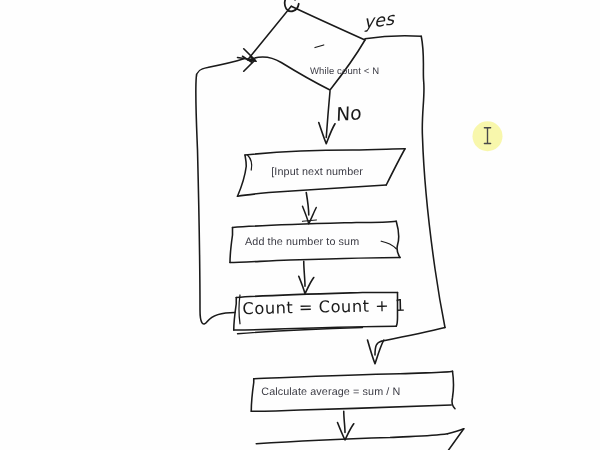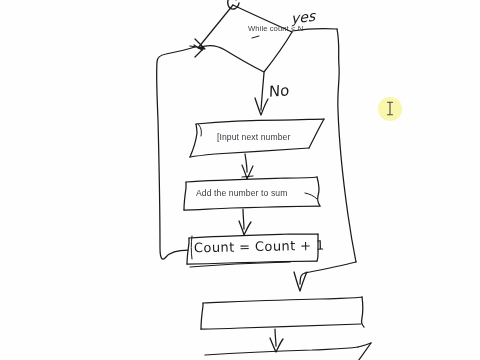--- a/index.html
+++ b/index.html
@@ -33,21 +33,21 @@
   }
   .hand-label {
     position: absolute;
     font-family: "DejaVu Sans", sans-serif;
     color: #1a1a1a;
     white-space: nowrap;
     pointer-events: none;
   }
   #label-while {
     left: 216px;
-    top: 24px;
+    top: 52px;
     font-size: 7.6px;
     padding-left: 32px;
   }
   #label-input {
     left: 217px;
     top: 132px;
     font-size: 8.6px;
   }
   #label-addsum {
     left: 196px;
@@ -209,20 +209,21 @@
   </svg>
 
   <div class="node-label" id="label-while">While count &lt; N</div>
 
   <div class="node-label" id="label-addsum">Add the number to sum</div>
 
   <div class="node-label" id="label-input">[Input next number</div>
 
   <div class="hand-label" id="label-count">Count = Count + 1</div>
 
+  <div class="node-label" id="label-calcavg">Calculate average = sum / N</div>
 
   <div class="hand-label" id="label-yes">yes</div>
 
   <div class="hand-label" id="label-no">No</div>
 
   <div id="cursor-highlight"></div>
   <svg id="text-cursor-icon" viewBox="0 0 8 15" xmlns="http://www.w3.org/2000/svg">
     <g stroke="#4a4a4a" stroke-width="1.1" fill="none" stroke-linecap="round">
       <line x1="4" y1="1.5" x2="4" y2="13.5"></line>
       <line x1="1.5" y1="1.2" x2="6.5" y2="1.2"></line>

